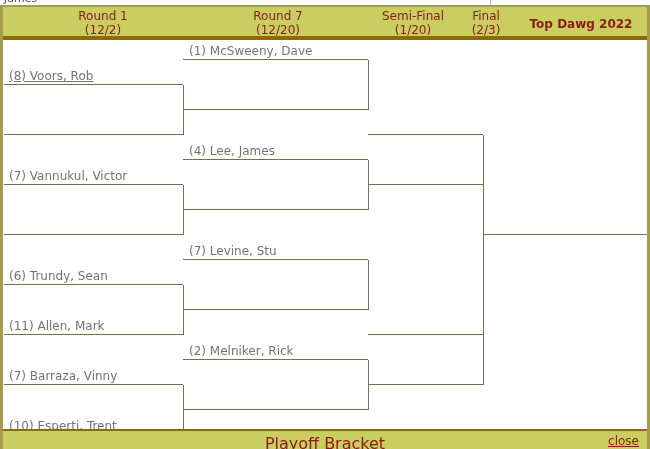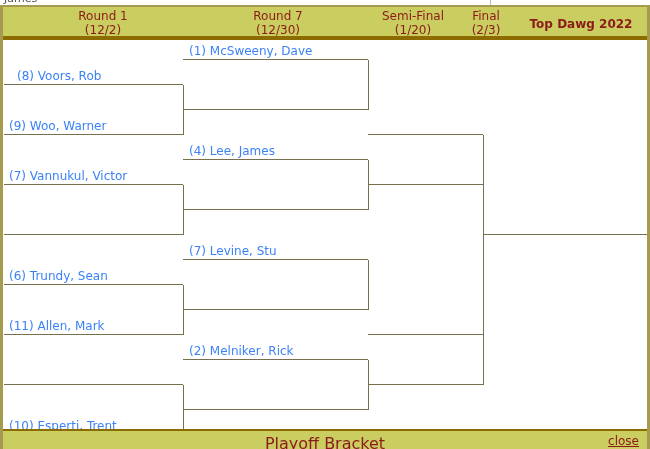--- a/index.html
+++ b/index.html
@@ -60,21 +60,21 @@
     position:relative;
     height:389px;
     background:#ffffff;
     overflow:hidden;
   }
   .bracket svg{position:absolute;left:0;top:0;}
 
   .slot{
     position:absolute;
     font-size:12px;
-    color:#3b82f6;
+    color:#737373;
     white-space:nowrap;
     line-height:14px;
     text-align:right;
   }
 
   
   .footer{
     position:relative;height:22px;
     background:#cacd5f;
     border-top:2px solid #8c6b00;
@@ -102,21 +102,21 @@
 
   <div class="popup">
 
     <div class="header">
       <div class="hdr-col hdr-r1">
         <span>Round 1</span>
         <span class="l2">(12/2)</span>
       </div>
       <div class="hdr-col hdr-r2">
         <span>Round 7</span>
-        <span class="l2">(12/30)</span>
+        <span class="l2">(12/20)</span>
       </div>
       <div class="hdr-col hdr-sf">
         <span>Semi-Final</span>
         <span class="l2">(1/20)</span>
       </div>
       <div class="hdr-col hdr-f">
         <span>Final</span>
         <span class="l2">(2/3)</span>
       </div>
       <div class="hdr-col hdr-title">Top Dawg 2022</div>
@@ -163,25 +163,25 @@
 
           <line x1="480.5" y1="94.5" x2="480.5" y2="144.5"></line>
           <line x1="480.5" y1="294.5" x2="480.5" y2="344.5"></line>
 
           <line x1="480.5" y1="119.5" x2="480.5" y2="319.5"></line>
 
           <line x1="480" y1="194.5" x2="644" y2="194.5"></line>
         </g>
       </svg>
 
-      <div class="slot" style="left:14px;  top:29px;">(8) Voors, Rob</div>
-      <div class="slot" style="left:6px;  top:79px;">(9) Woo, Warner</div>
+      <div class="slot" style="left:6px;  top:29px;text-decoration:underline;">(8) Voors, Rob</div>
       <div class="slot" style="left:6px;  top:129px;">(7) Vannukul, Victor</div>
       <div class="slot" style="left:6px;  top:229px;">(6) Trundy, Sean</div>
       <div class="slot" style="left:6px;  top:279px;">(11) Allen, Mark</div>
+      <div class="slot" style="left:6px;  top:329px;">(7) Barraza, Vinny</div>
       <div class="slot" style="left:6px;  top:379px;">(10) Esperti, Trent</div>
 
       <div class="slot" style="left:186px; top:4px;">(1) McSweeny, Dave</div>
       <div class="slot" style="left:186px; top:104px;">(4) Lee, James</div>
       <div class="slot" style="left:186px; top:204px;">(7) Levine, Stu</div>
       <div class="slot" style="left:186px; top:304px;">(2) Melniker, Rick</div>
 
       <div class="slot" style="left:371px; top:79px;"></div>
       <div class="slot" style="left:371px; top:279px;"></div>
 

